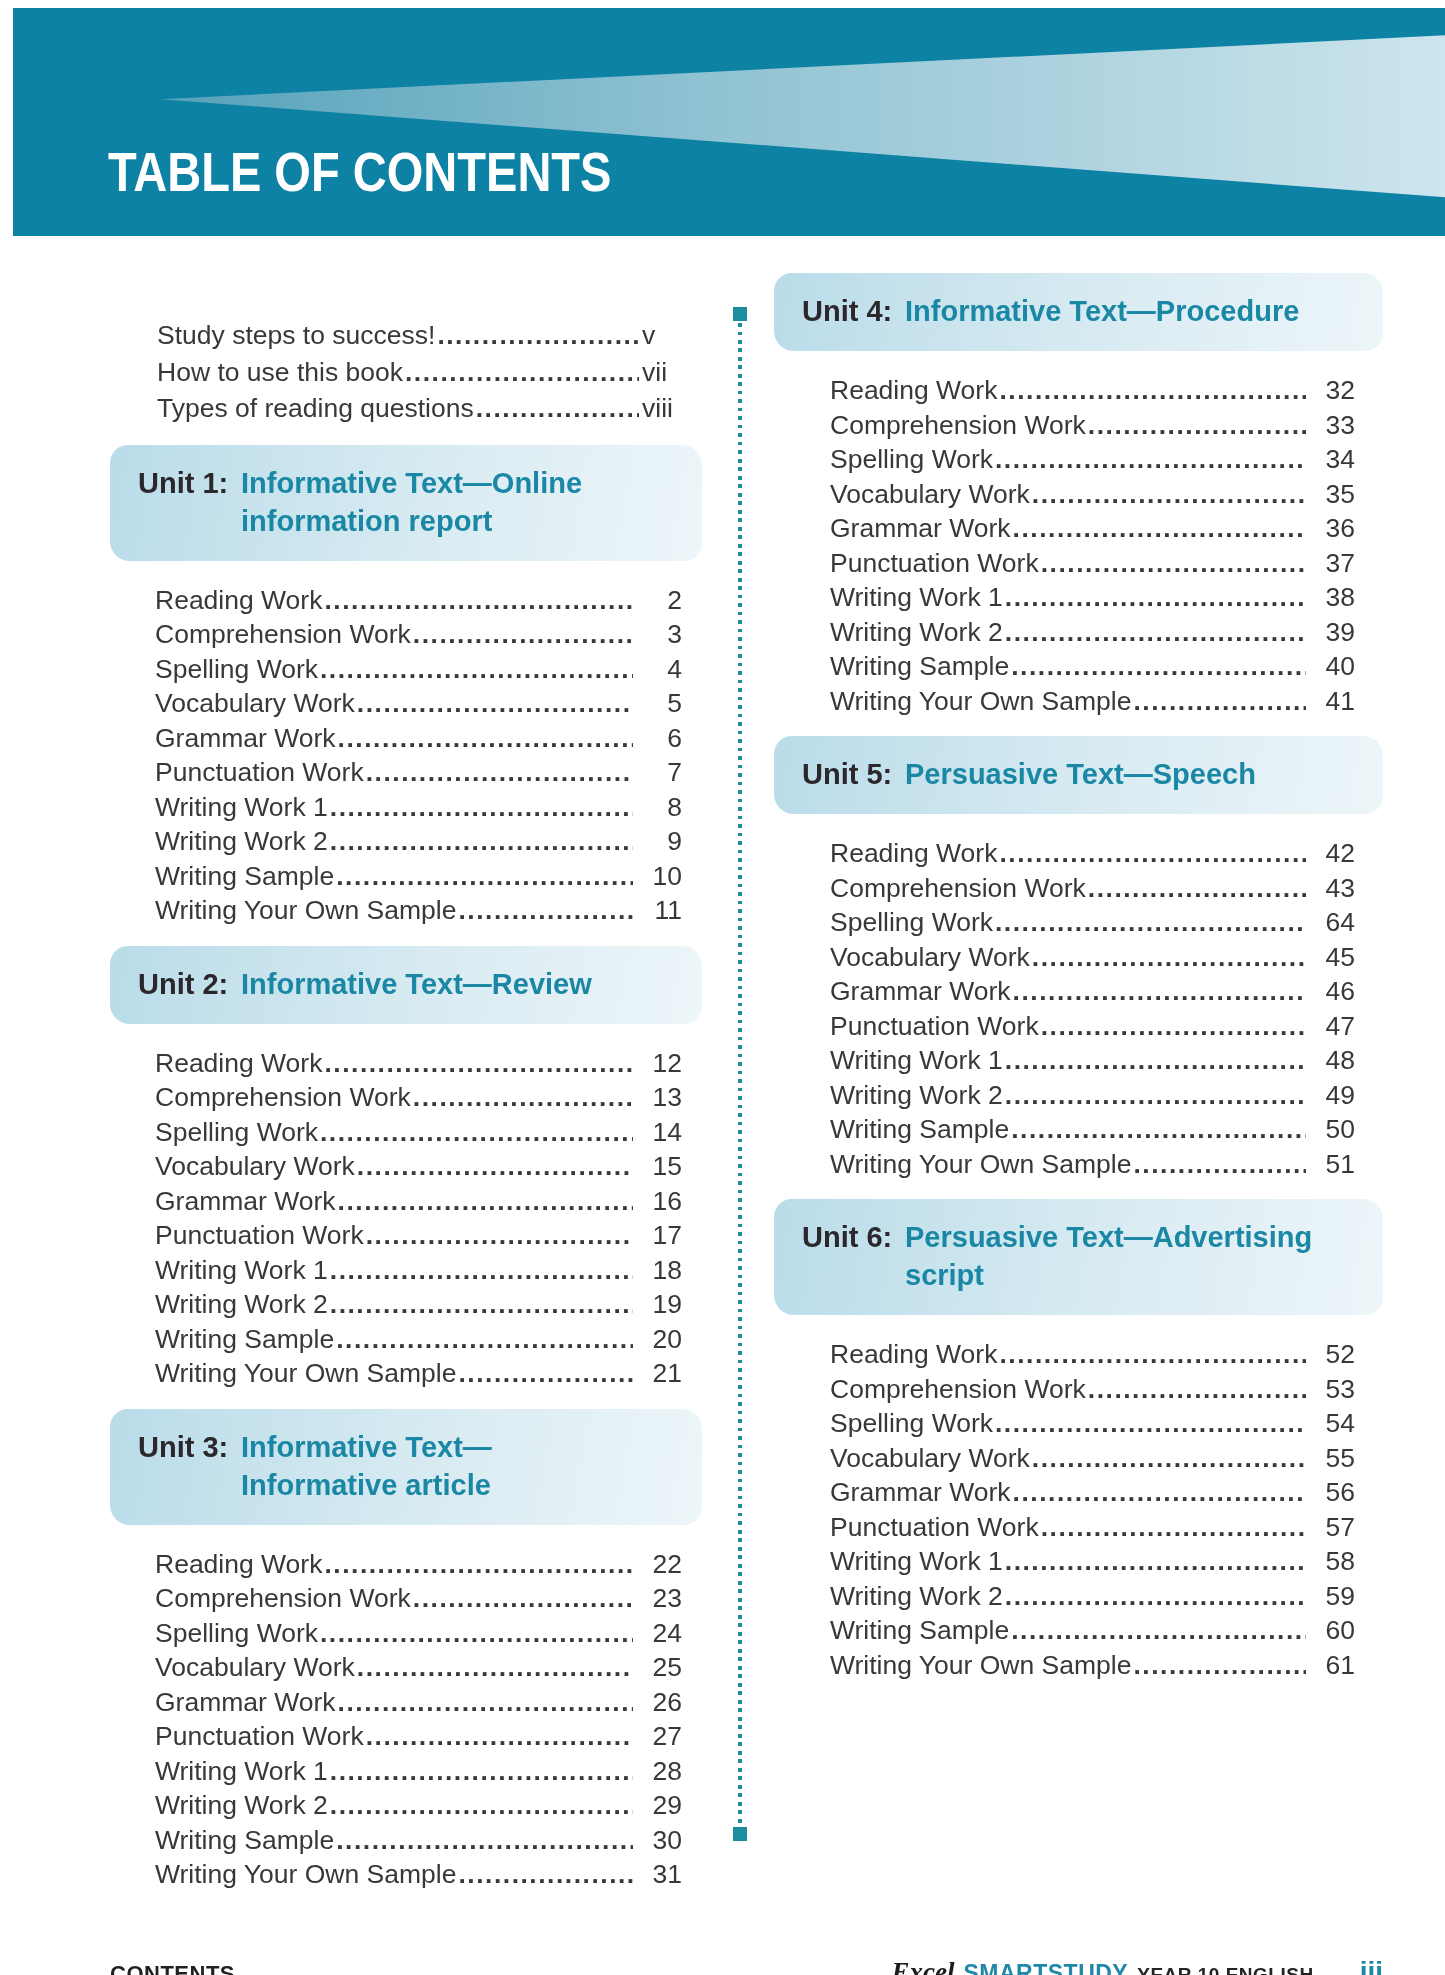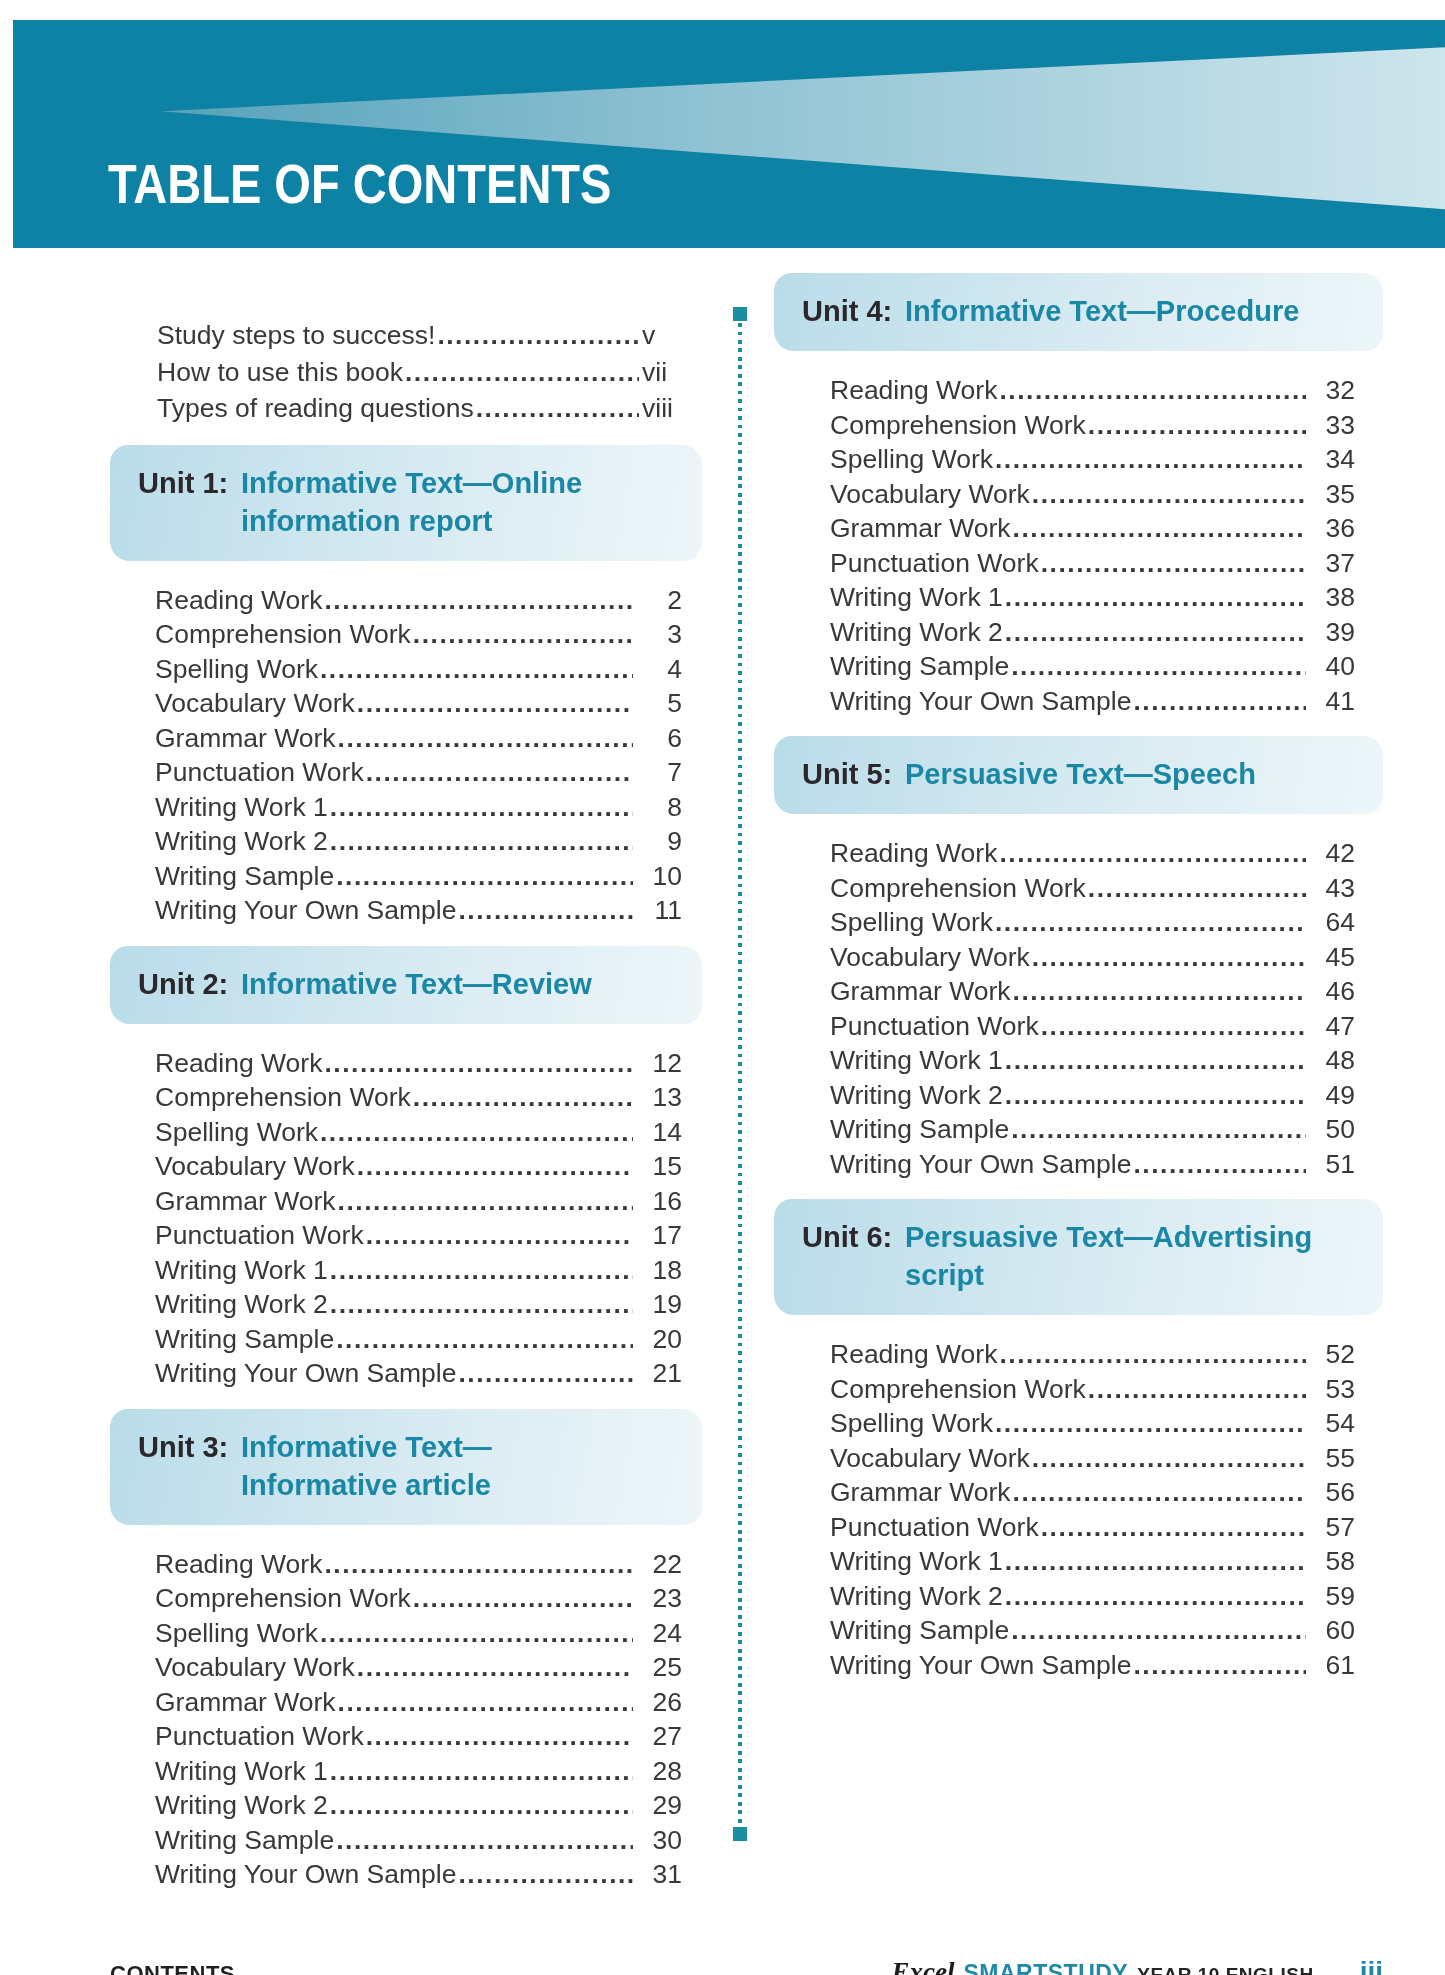--- a/index.html
+++ b/index.html
@@ -6,21 +6,21 @@
   .page{
     position:relative;
     width:1445px;height:1975px;
     background:#ffffff;
     font-family:"Liberation Sans", sans-serif;
     overflow:hidden;
   }
 
   
   .band{
-    position:absolute;left:13px;top:20px;right:0;height:228px;
+    position:absolute;left:13px;top:8px;right:0;height:228px;
     background:#0d82a4;
   }
   .band-wedge{
     position:absolute;inset:0;
     background:linear-gradient(90deg,#4699b4 0%,#8fc2d2 48%,#cde5ed 100%);
     clip-path:polygon(10.3% 40%,100% 12%,100% 83%);
   }
   .band h1{
     position:absolute;left:95px;top:136px;margin:0;
     font-size:56px;font-weight:bold;color:#ffffff;

